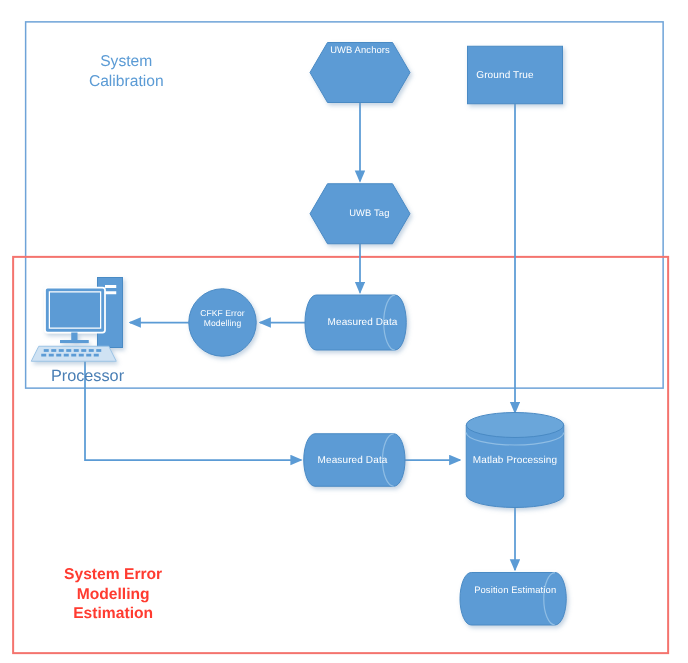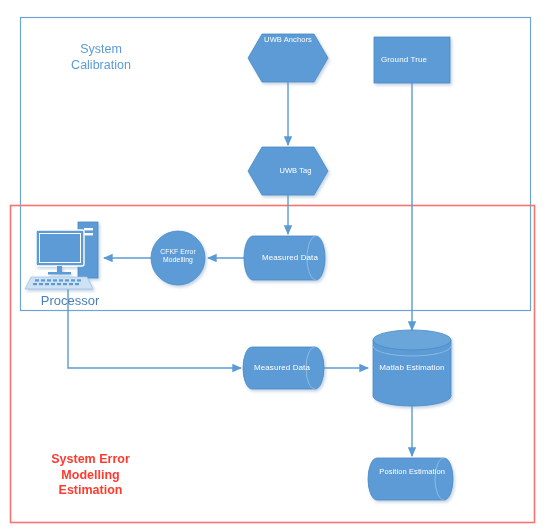--- a/index.html
+++ b/index.html
@@ -185,18 +185,18 @@
 
   <div class="shape-label" id="lbl-measured-data" style="left:248px; top:253px; width:70px; font-size:8px;text-align:right;">Measured Data</div>
 
   <div class="shape-label" id="lbl-cfkf" style="left:150px; top:248px; width:56px; font-size:6.8px;">CFKF Error
 Modelling</div>
 
   <div id="label-processor">Processor</div>
 
   <div class="shape-label" id="lbl-estimated-data" style="left:247px; top:363px; width:70px; font-size:8px;">Measured Data</div>
 
-  <div class="shape-label" id="lbl-matlab" style="left:373px; top:363px; width:78px; font-size:8px;">Matlab Estimation</div>
+  <div class="shape-label" id="lbl-matlab" style="left:373px; top:363px; width:78px; font-size:8px;">Matlab Processing</div>
 
   <div class="shape-label" id="lbl-position-estimation" style="left:375px; top:468px; width:70px; font-size:7.5px;text-align:right;">Position
 Estimation</div>
 
 </div>
 
 </body></html>

